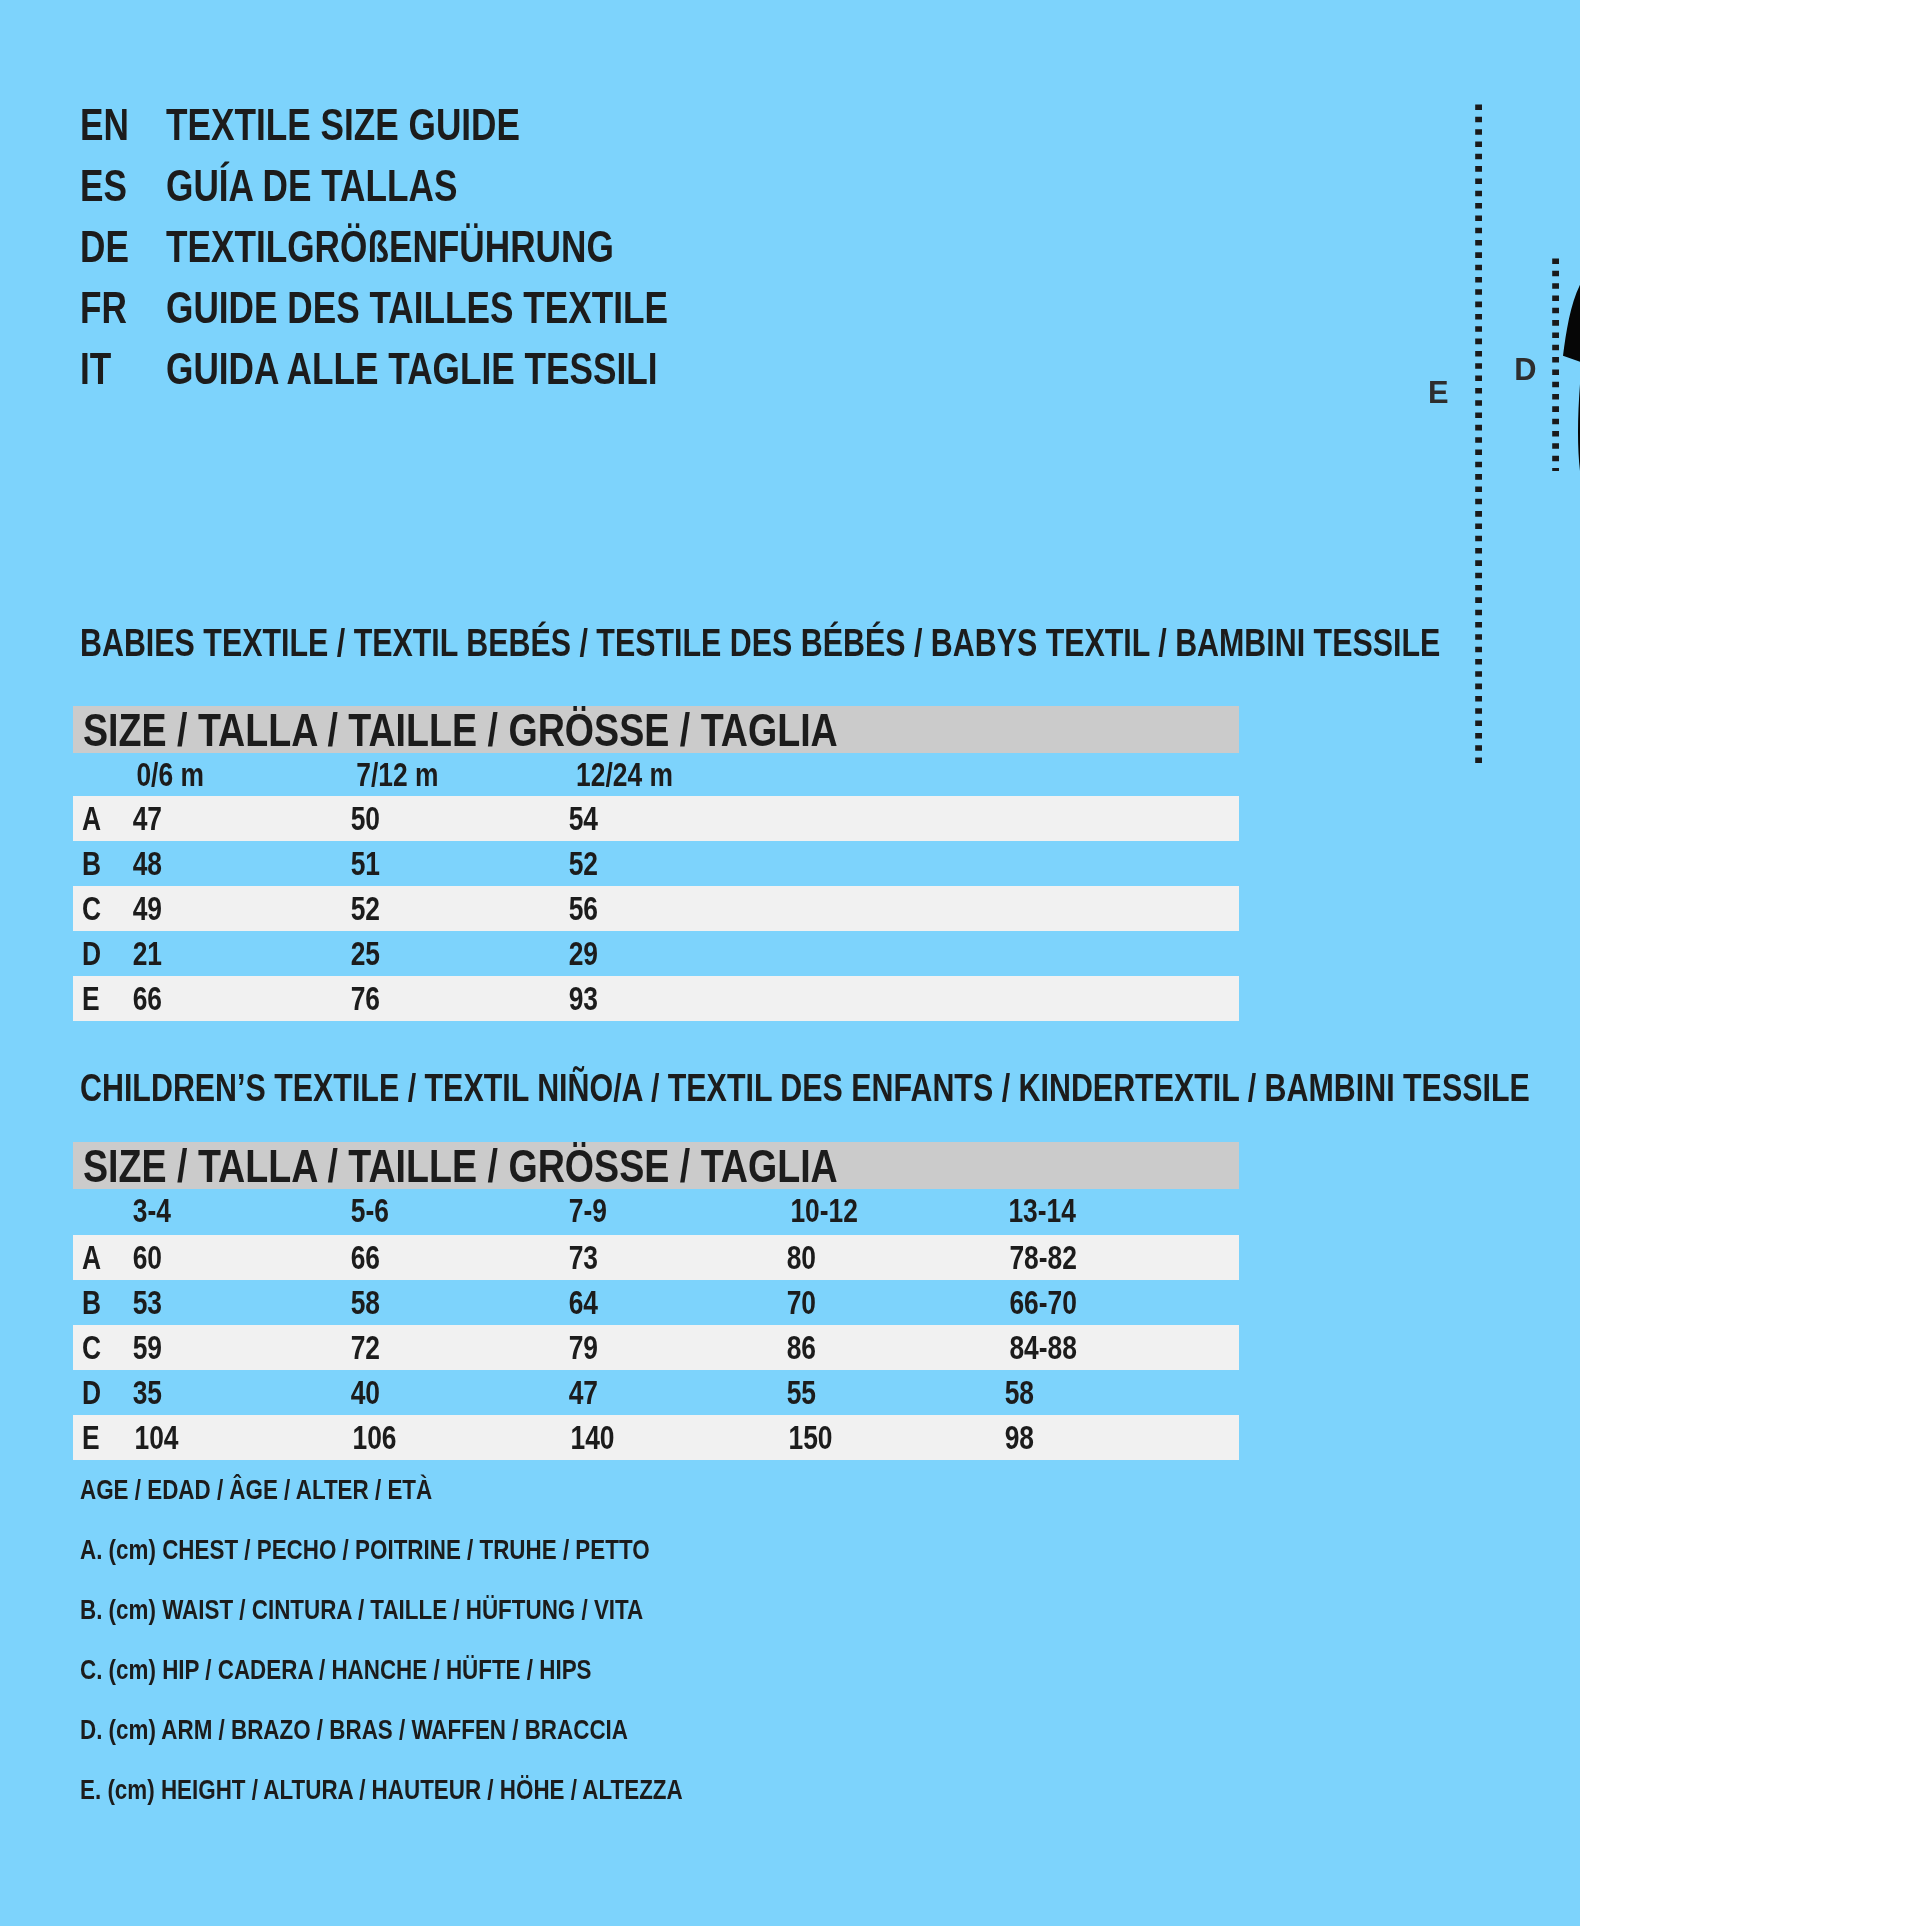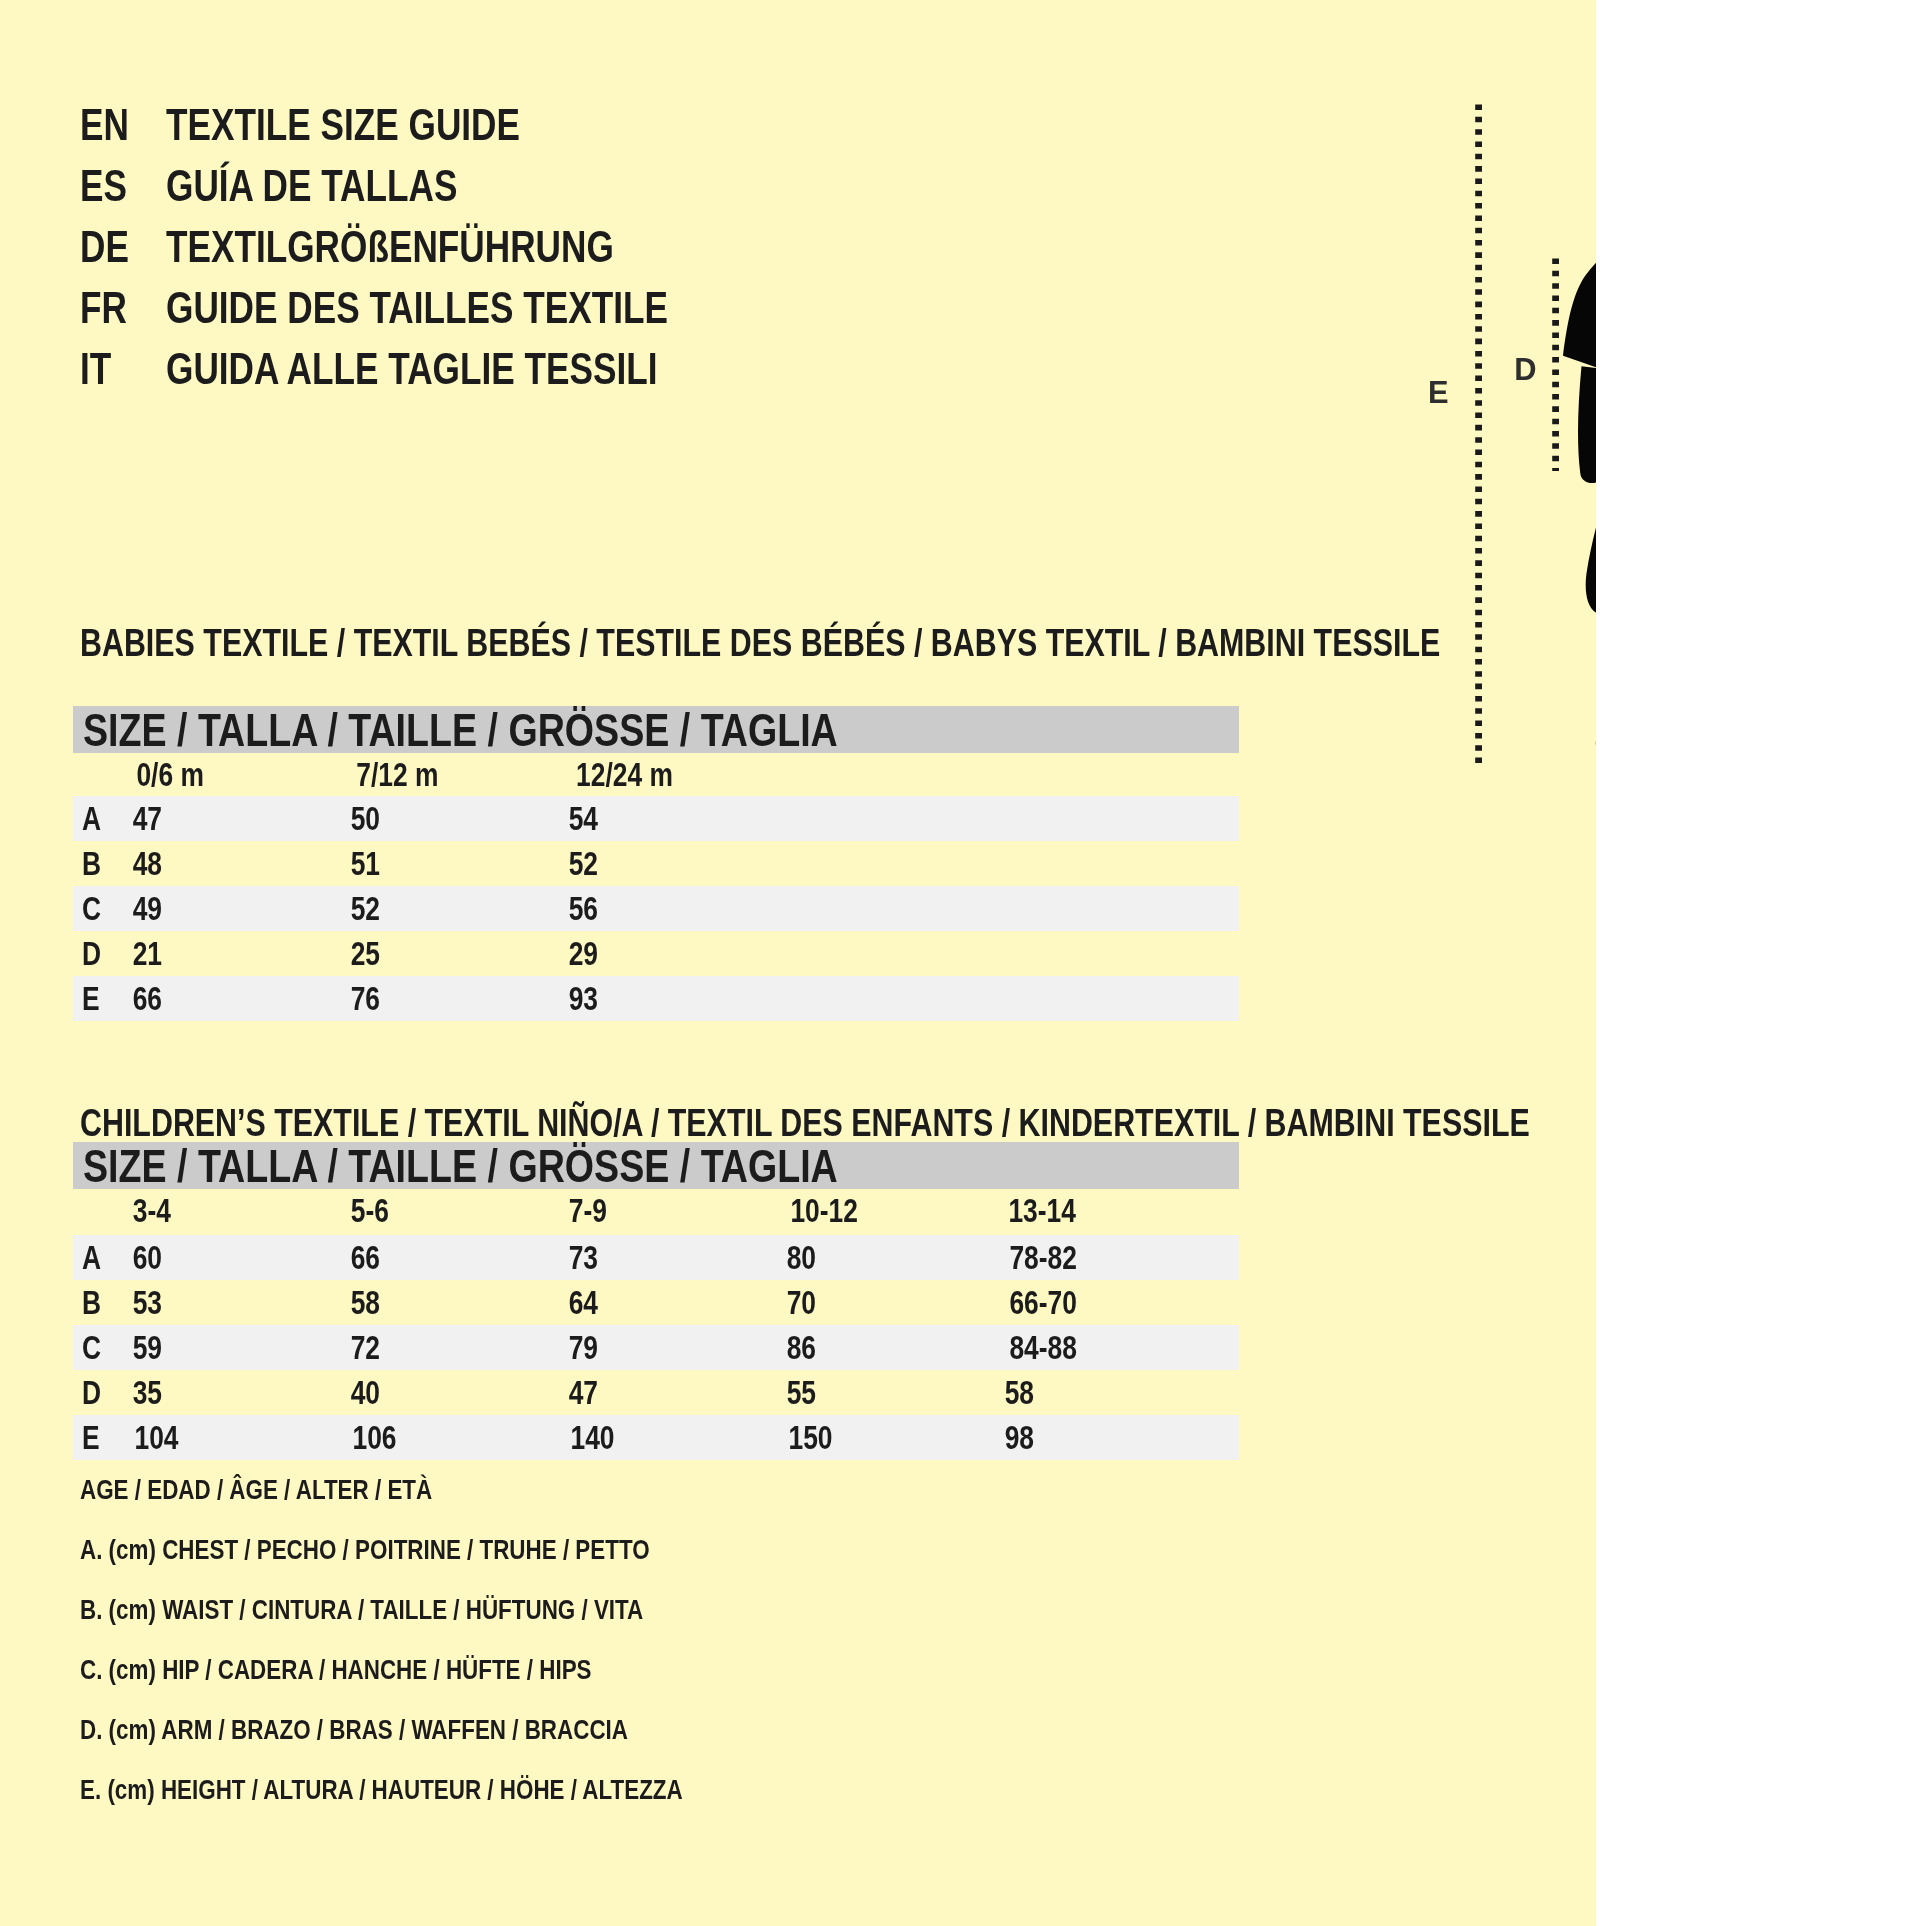--- a/index.html
+++ b/index.html
@@ -1,32 +1,32 @@
 <!DOCTYPE html>
 <html style="font-size:10px"><head>
 <meta charset="utf-8">
 <style>
   html,body{margin:0;padding:0;background:#fff;}
   .page{
-    position:relative;width:1580px;height:1926px;background:#fef9c3;overflow:hidden;
-    font-family:"Liberation Sans","DejaVu Sans",sans-serif;font-weight:bold;color:var(--text,#1c1c1c);padding-left:16px;
+    position:relative;width:1580px;height:1926px;background:#7dd3fc;overflow:hidden;
+    font-family:"Liberation Sans","DejaVu Sans",sans-serif;font-weight:bold;color:var(--text,#1c1c1c);
   }
   
   .cnd{display:inline-block;transform:scaleX(0.8);transform-origin:0 50%;white-space:nowrap;}
   .cndc{display:inline-block;transform:scaleX(0.8);transform-origin:50% 50%;white-space:nowrap;}
 
   
   .langs{position:absolute;left:80px;top:94px;font-size:44px;line-height:61px;}
   .lang-row{display:flex;}
   .lang-code{width:86px;flex:none;}
 
   
   .sec-title{position:absolute;left:80px;font-size:38px;line-height:43px;white-space:nowrap;}
   #babies-title{top:622px;}
-  #children-title{top:1102px;}
+  #children-title{top:1067px;}
 
   
   .band{position:absolute;left:73px;width:1166px;height:47px;background:var(--band,#cbcbcb);
         font-size:47px;line-height:47px;}
   .band>span{margin-left:10px;}
   #babies-band{top:706px;}
   #children-band{top:1142px;}
 
   
   .colheads{position:absolute;left:73px;width:1166px;height:41px;display:flex;font-size:33px;line-height:41px;}

